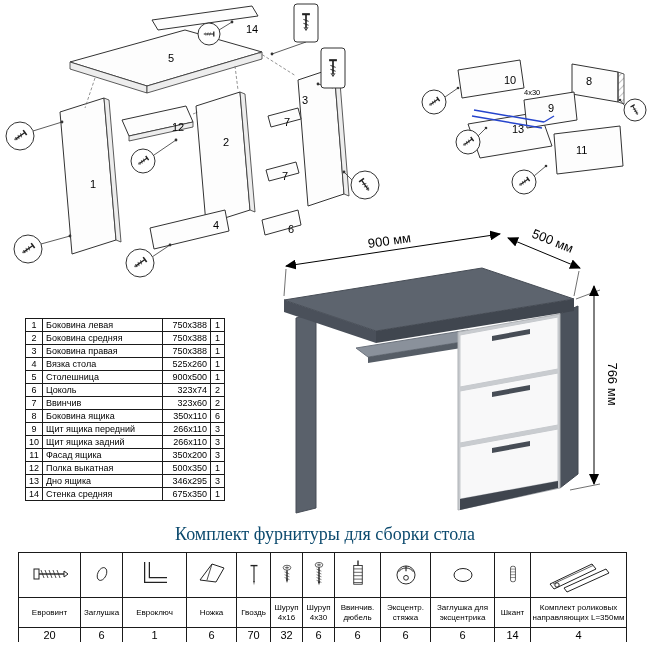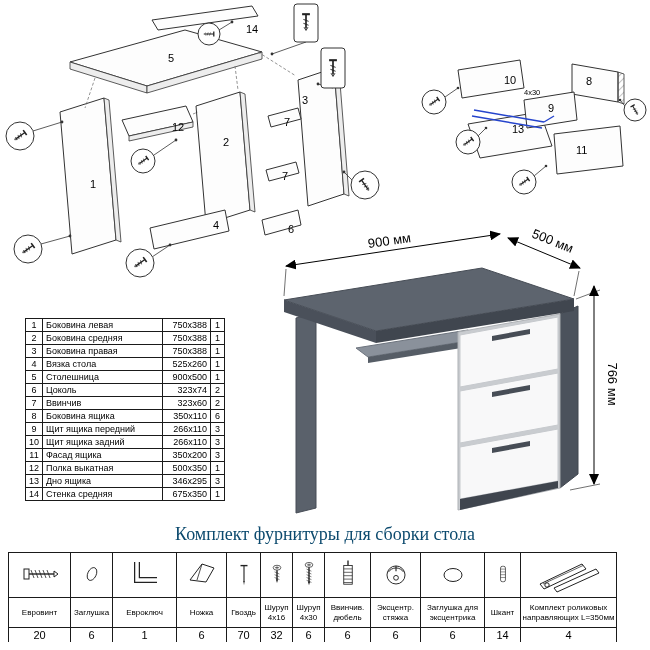--- a/index.html
+++ b/index.html
@@ -9,21 +9,21 @@
   .abs { position:absolute; }
   table { border-collapse:collapse; }
   .parts-table { position:absolute; left:25px; top:318px; font-size:9px; color:#000; }
   .parts-table td { border:1px solid #1a1a1a; padding:1px 3px; height:11px; white-space:nowrap; }
   .parts-table td:nth-child(1){ width:15px; text-align:center; }
   .parts-table td:nth-child(2){ width:120px;margin-left:16px; }
   .parts-table td:nth-child(3){ width:48px; text-align:right; }
   .parts-table td:nth-child(4){ width:14px; text-align:center; }
   .title { position:absolute; left:0; top:524px; width:650px; text-align:center;
            font-family:"Liberation Serif",serif; font-size:18px; color:#0c4a6e; }
-  .hw-table { position:absolute; left:8px; top:552px; table-layout:fixed; font-size:8px;
+  .hw-table { position:absolute; left:18px; top:552px; table-layout:fixed; font-size:8px;
               text-align:center; color:#000; }
   .hw-table td { border:1px solid #1a1a1a; padding:1px; overflow:hidden; }
   .hw-icons td { height:44px; vertical-align:middle; }
   .hw-names td { height:30px; vertical-align:middle; line-height:1.15; }
   .hw-qty td { height:15px; font-size:11px;text-align:center; }
   svg text { font-family:"Liberation Sans",sans-serif; }
   .lbl { font-size:11px; fill:#000; }
   .lbl-sm { font-size:7.5px; fill:#000; }
   .dim { font-size:13px; fill:#000; }
   .panel { fill:#fdfdfd; stroke:#333; stroke-width:1; stroke-linejoin:round; }

